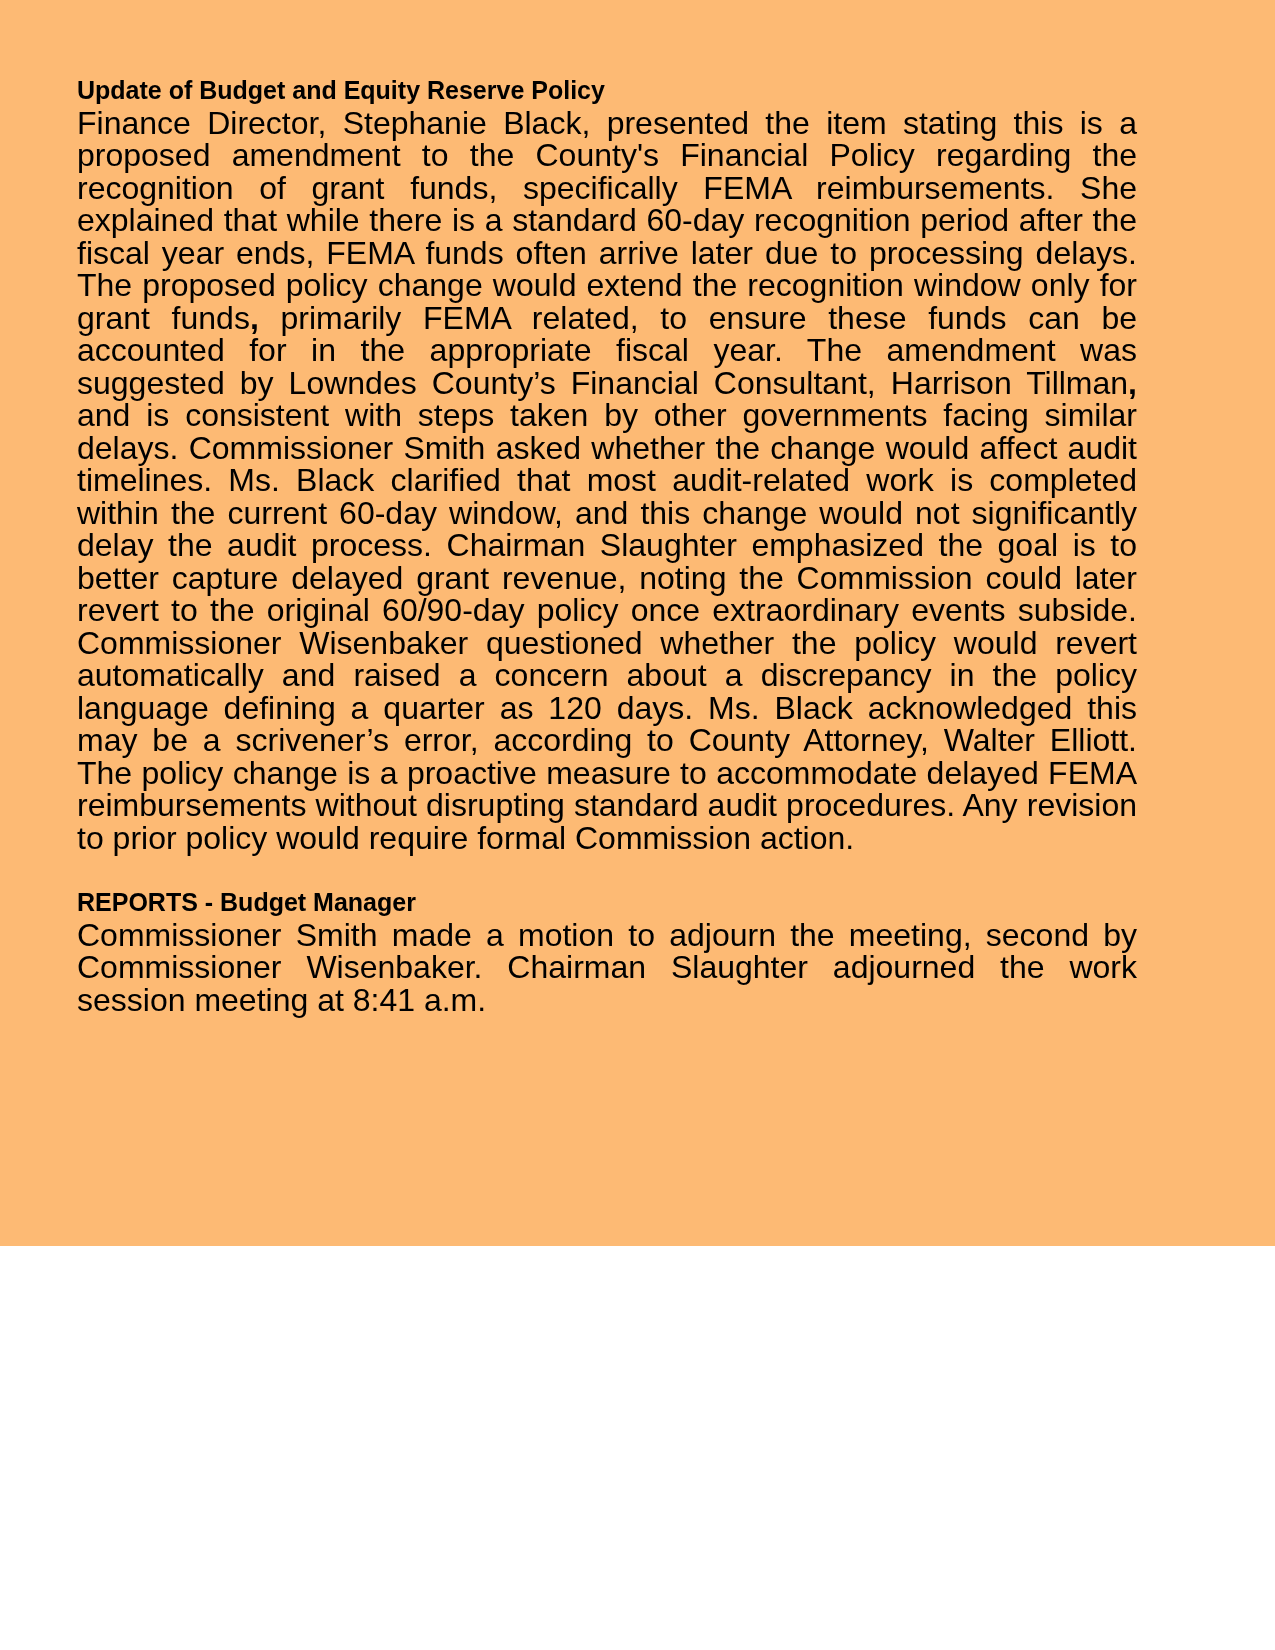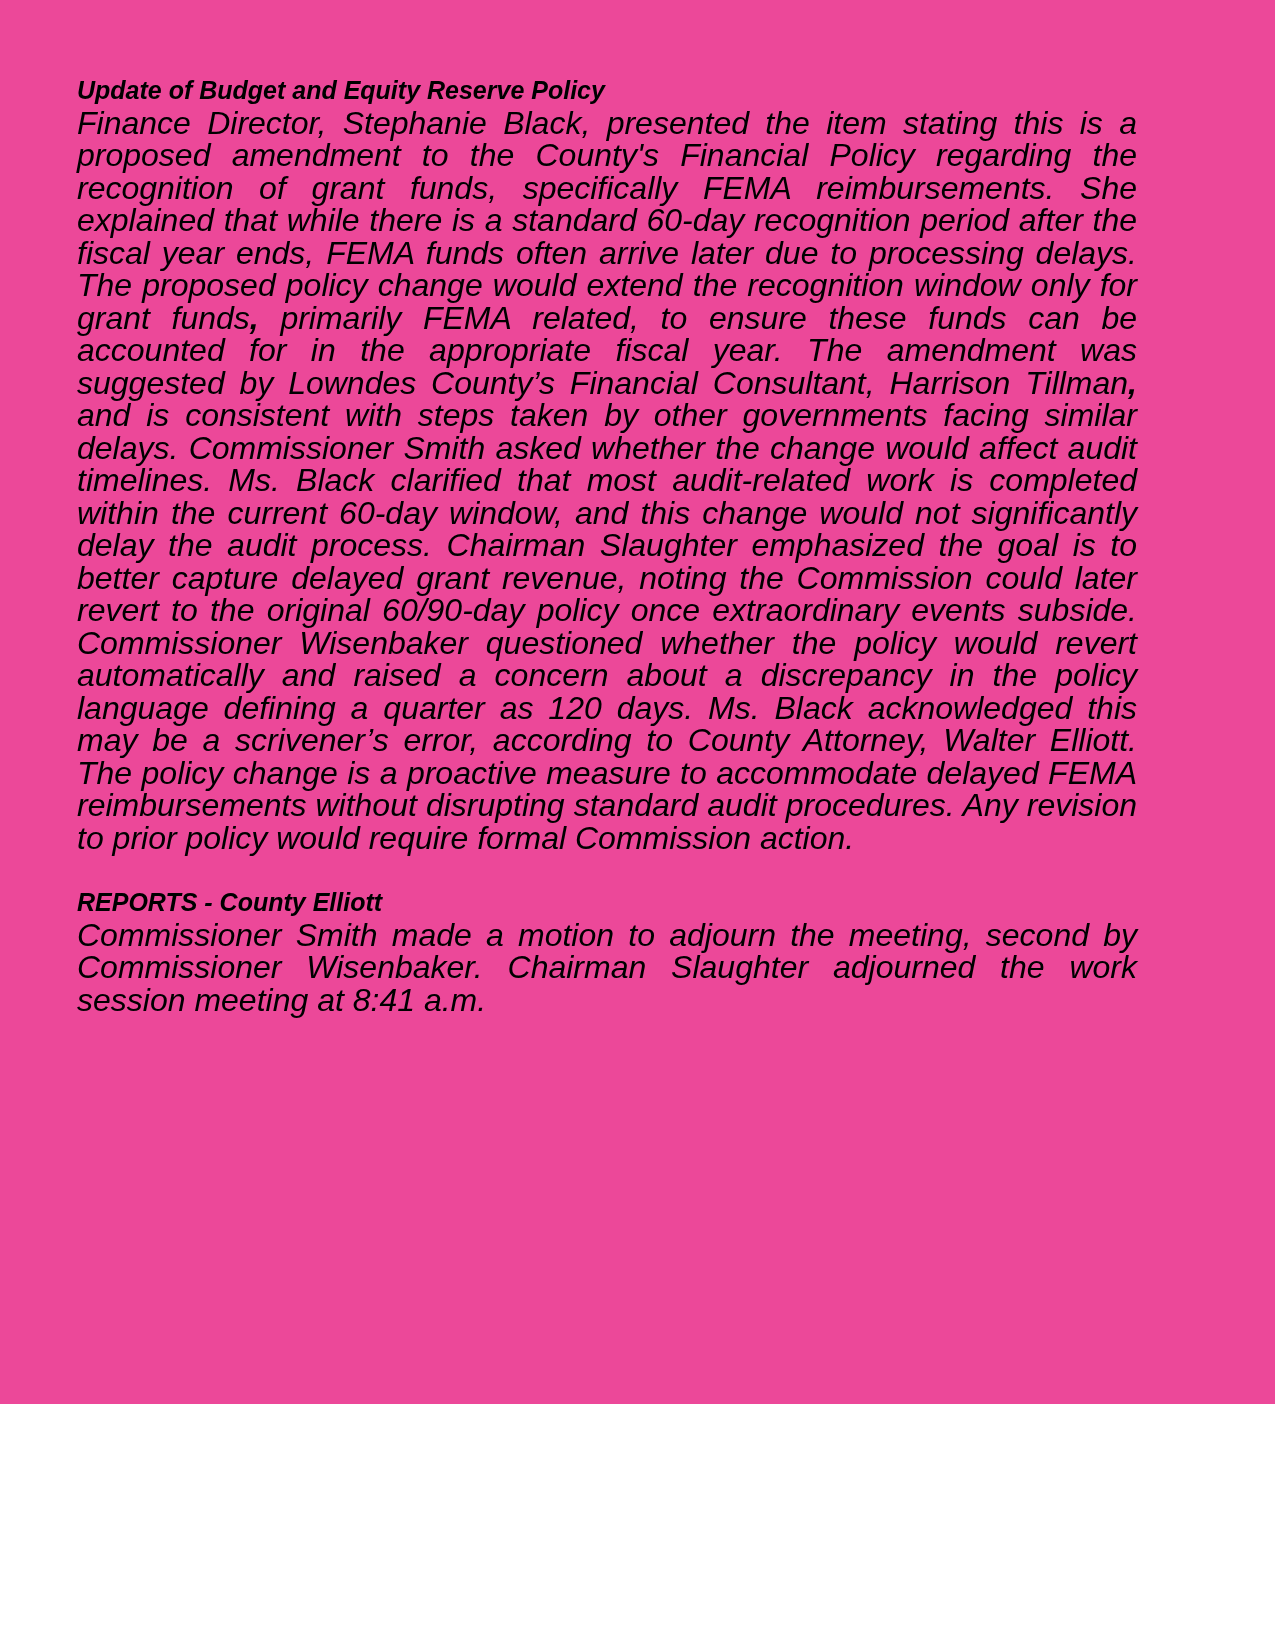--- a/index.html
+++ b/index.html
@@ -3,26 +3,25 @@
 <meta charset="utf-8">
 <style>
   html, body {
     margin: 0;
     padding: 0;
     background: #ffffff;
   }
   .page {
     position: relative;
     width: 1275px;
-    height: 1404px;
-    background: #ec4899;
+    height: 1246px;
+    background: #fdba74;
     font-family: "Liberation Sans", "DejaVu Sans", sans-serif;
     color: #000000;
     overflow: hidden;
-    font-style: italic;
   }
   .content {
     position: absolute;
     top: 74px;
     left: 77px;
     width: 1060px;
   }
   .section-heading {
     font-size: 25px;
     line-height: 32.5px;
@@ -50,20 +49,20 @@
 </style>
 </head>
 <body>
 
 <div class="page">
   <div class="content">
 
     <h2 class="section-heading">Update of Budget and Equity Reserve Policy</h2>
     <p class="body-paragraph"><span>Finance Director, Stephanie Black, presented the item stating this is a proposed amendment to the County's Financial Policy regarding the recognition of grant funds, specifically FEMA reimbursements. She explained that while there is a standard 60-day recognition period after the fiscal year ends, FEMA funds often arrive later due to processing delays. The proposed policy change would extend the recognition window only for grant funds</span><span class="b">,</span><span> primarily FEMA related, to ensure these funds can be accounted for in the appropriate fiscal year. The amendment was suggested by Lowndes County’s Financial Consultant, Harrison Tillman</span><span class="b">,</span><span> and is consistent with steps taken by other governments facing similar delays. Commissioner Smith asked whether the change would affect audit timelines. Ms. Black clarified that most audit-related work is completed within the current 60-day window, and this change would not significantly delay the audit process. Chairman Slaughter emphasized the goal is to better capture delayed grant revenue, noting the Commission could later revert to the original 60/90-day policy once extraordinary events subside. Commissioner Wisenbaker questioned whether the policy would revert automatically and raised a concern about a discrepancy in the policy language defining a quarter as 120 days. Ms. Black acknowledged this may be a scrivener’s error, according to County Attorney, Walter Elliott. The policy change is a proactive measure to accommodate delayed FEMA reimbursements without disrupting standard audit procedures. Any revision to prior policy would require formal Commission action.</span></p>
 
-    <h2 class="section-heading">REPORTS - County Elliott</h2>
+    <h2 class="section-heading">REPORTS - Budget Manager</h2>
 
     <p class="body-paragraph">Commissioner Smith made a motion to adjourn the meeting, second by Commissioner Wisenbaker. Chairman Slaughter adjourned the work session meeting at 8:41 a.m.</p>
 
   </div>
 
   <div class="page-number">2</div>
 </div>
 
 </body></html>

